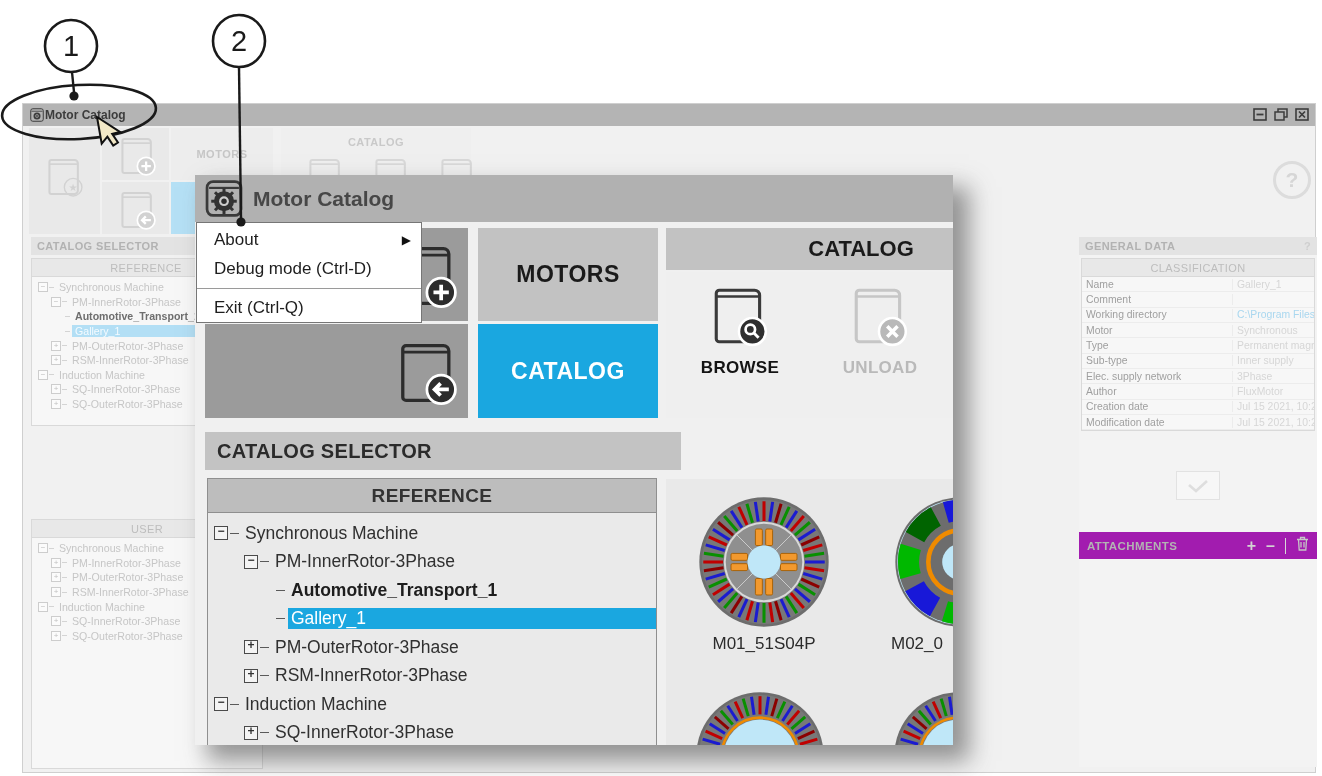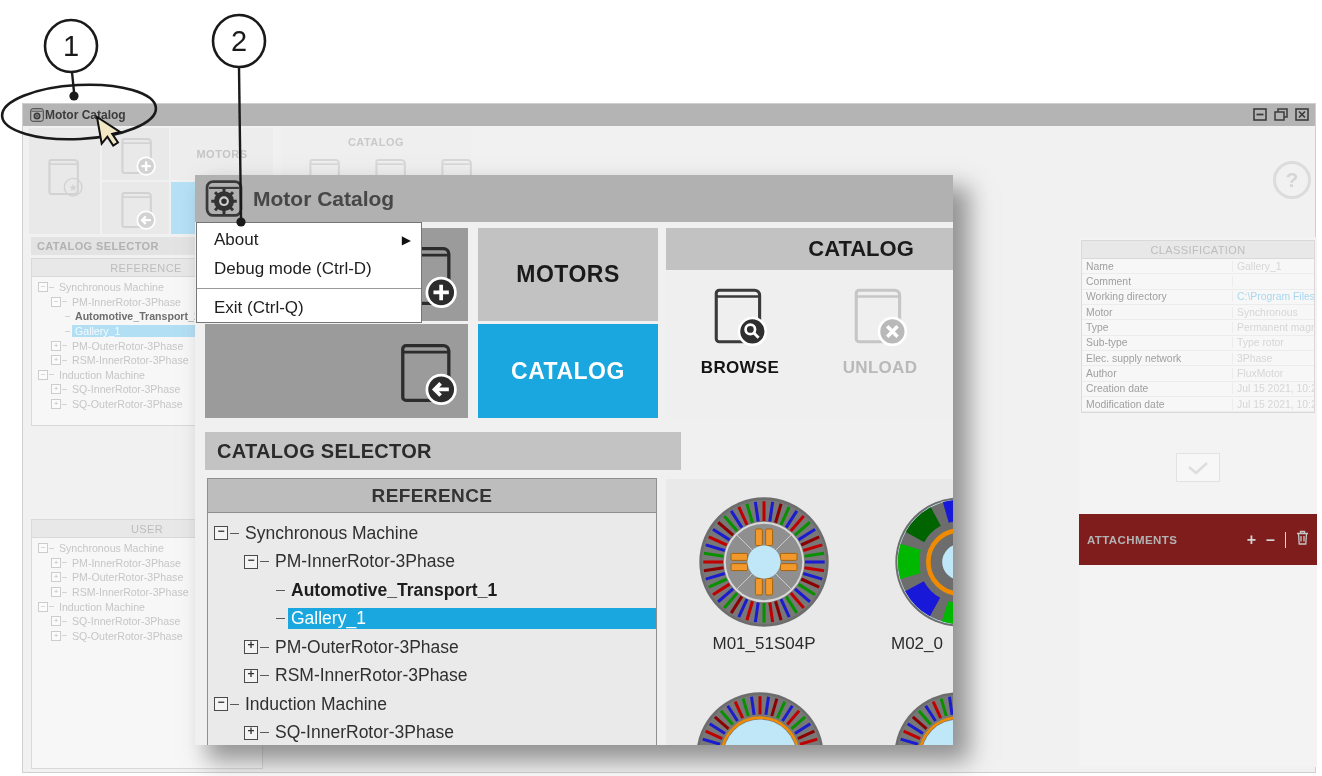--- a/index.html
+++ b/index.html
@@ -52,21 +52,21 @@
   .tree-pop .sel .lblw{background:#1aa7e0;color:#ffffff;}
 
   
   .crow{display:flex;height:14.35px;border-bottom:1px solid #ececec;align-items:center;font-size:10.4px;}
   .cl{width:146px;color:#9f9f9f;padding-left:4px;flex:0 0 auto;border-right:1px solid #ececec;overflow:hidden;}
   .cv{flex:1;color:#d6d6d6;padding-left:4px;overflow:hidden;white-space:nowrap;}
   .cv.lnk{color:#a9d7ef;}
 
   .rem-box{background:#fcfcfc;border:1px solid #dedede;font-size:10.6px;color:#c9c9c9;padding:2px 4px;}
   .chkbtn{border:1px solid #e2e2e2;background:#f7f7f7;display:flex;align-items:center;justify-content:center;}
-  .att-bar{background:#7f1d1d;display:flex;align-items:center;padding:12px 8px;}
+  .att-bar{background:#a21caf;display:flex;align-items:center;padding:0 8px;}
   .att-title{font-size:11.5px;font-weight:bold;color:#b3b3b3;letter-spacing:.4px;}
   .att-icons{margin-left:auto;display:flex;align-items:center;gap:10px;color:#d2d2d2;font-size:16px;}
   .att-sep{width:1px;height:16px;background:#d8d8d8;}
 
   
   .popup{left:195px;top:175px;width:758px;height:570px;background:#f0f0f0;z-index:10;overflow:hidden;
          box-shadow:14px 14px 22px 2px rgba(70,70,70,.55);}
   .pop-titlebar{left:0;top:0;width:758px;height:47px;background:#b1b1b1;display:flex;align-items:center;}
   .pop-title{font-size:21px;font-weight:bold;color:#474747;margin-left:12px;}
   .darkcell{background:#9b9b9b;}
@@ -267,20 +267,24 @@
           </div>
           <div class="ti  " style="padding-left:16px">
             <span class="tbox">+</span>
             <span class="tdash"></span>
             <span class="lblw">SQ-OuterRotor-3Phase</span>
           </div>
         </div>
     </div>
 
     <div class="abs" style="left:1056px;top:133px;width:238px;height:530px;background:#f3f3f3;">
+      <div class="panel-hdr">
+        <span>GENERAL DATA</span>
+        <span class="q">?</span>
+      </div>
       <div class="boxf" style="margin:3px 2px 0 2px;">
         <div class="boxf-hdr">CLASSIFICATION</div>
         <div>
             <div class="crow">
        <span class="cl">Name</span>
        <span class="cv ">Gallery_1</span>
      </div>
             <div class="crow">
        <span class="cl">Comment</span>
        <span class="cv "></span>
@@ -292,21 +296,21 @@
             <div class="crow">
        <span class="cl">Motor</span>
        <span class="cv ">Synchronous</span>
      </div>
             <div class="crow">
        <span class="cl">Type</span>
        <span class="cv ">Permanent magnet</span>
      </div>
             <div class="crow">
        <span class="cl">Sub-type</span>
-       <span class="cv ">Type rotor</span>
+       <span class="cv ">Inner supply</span>
      </div>
             <div class="crow">
        <span class="cl">Elec. supply network</span>
        <span class="cv ">3Phase</span>
      </div>
             <div class="crow">
        <span class="cl">Author</span>
        <span class="cv ">FluxMotor</span>
      </div>
             <div class="crow">

